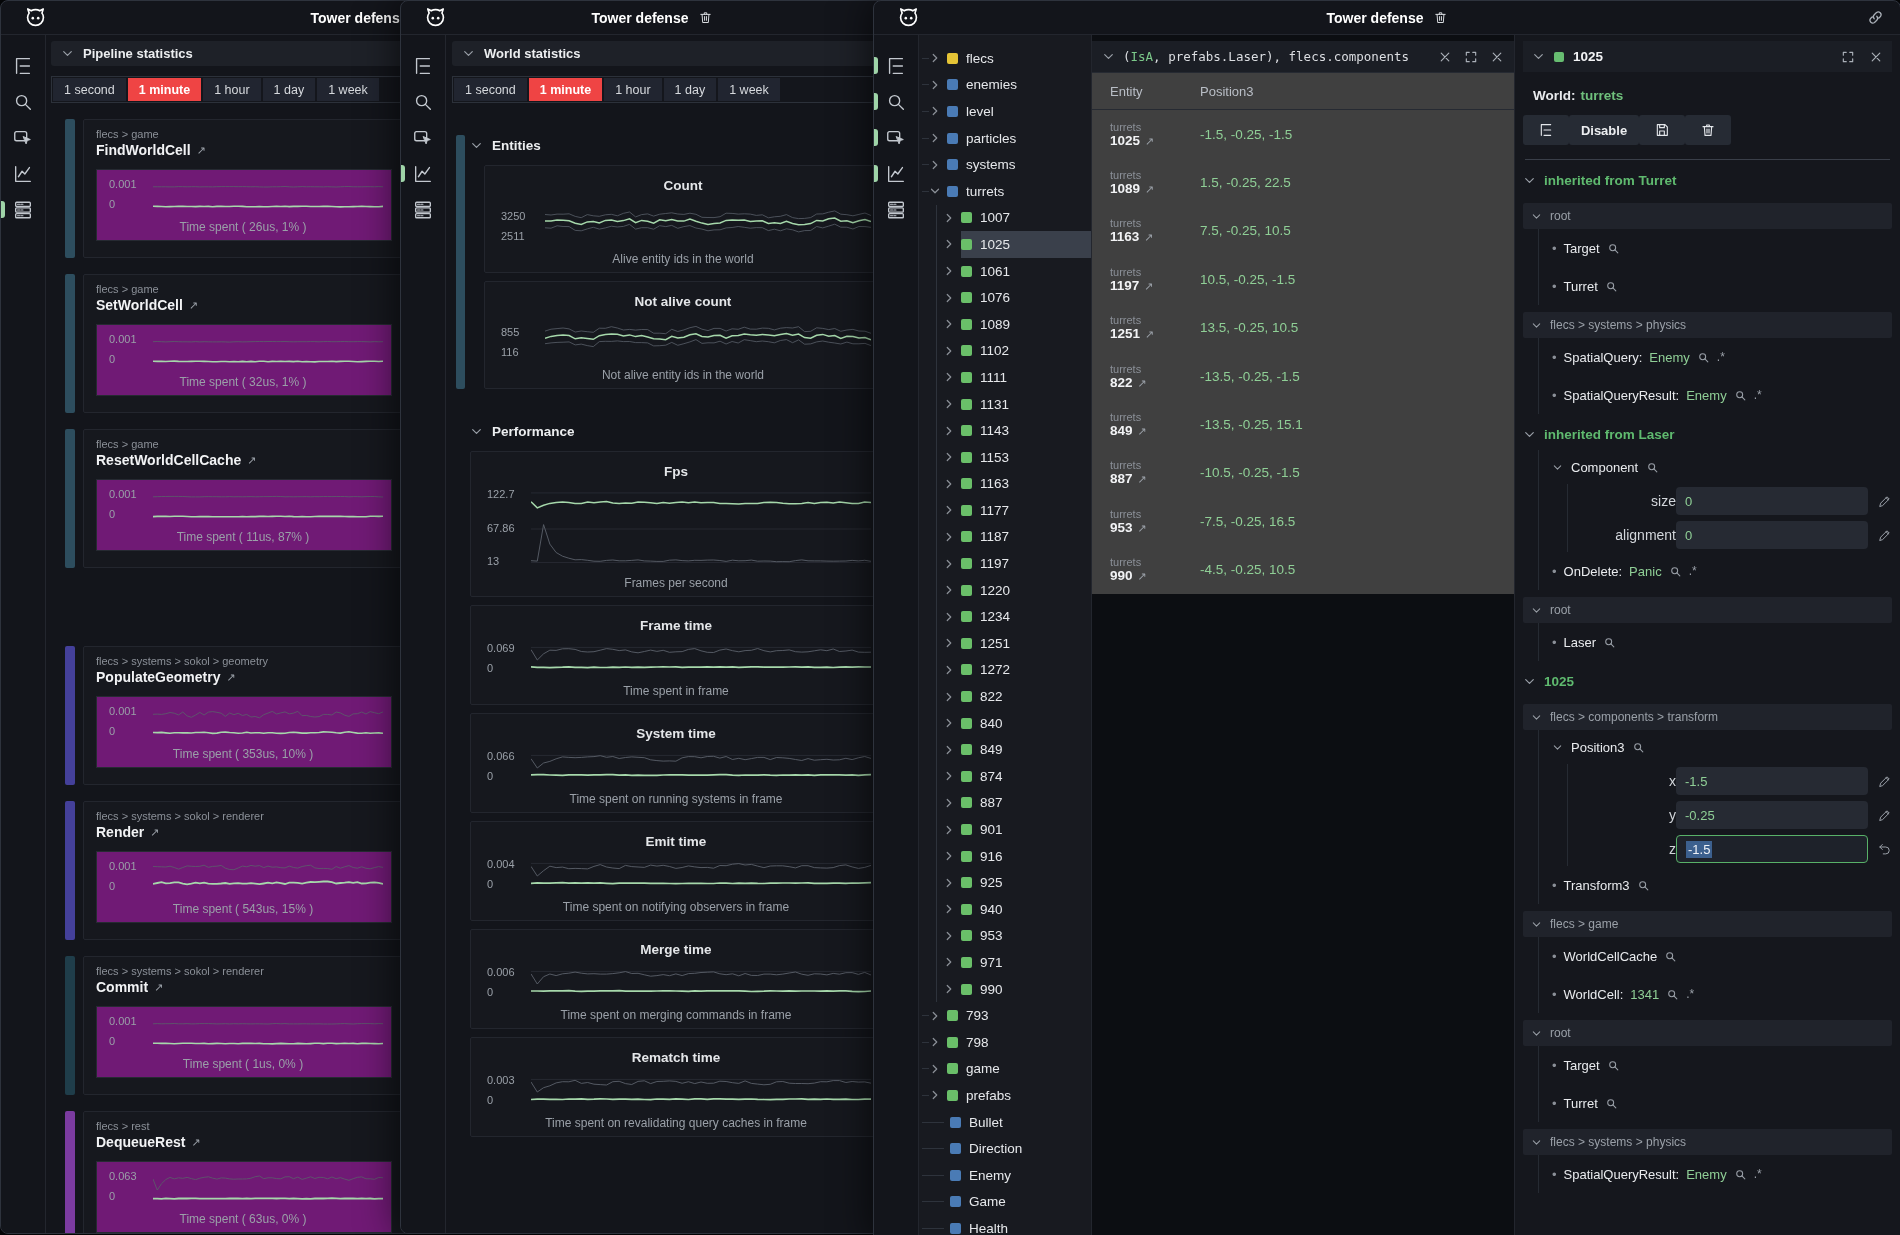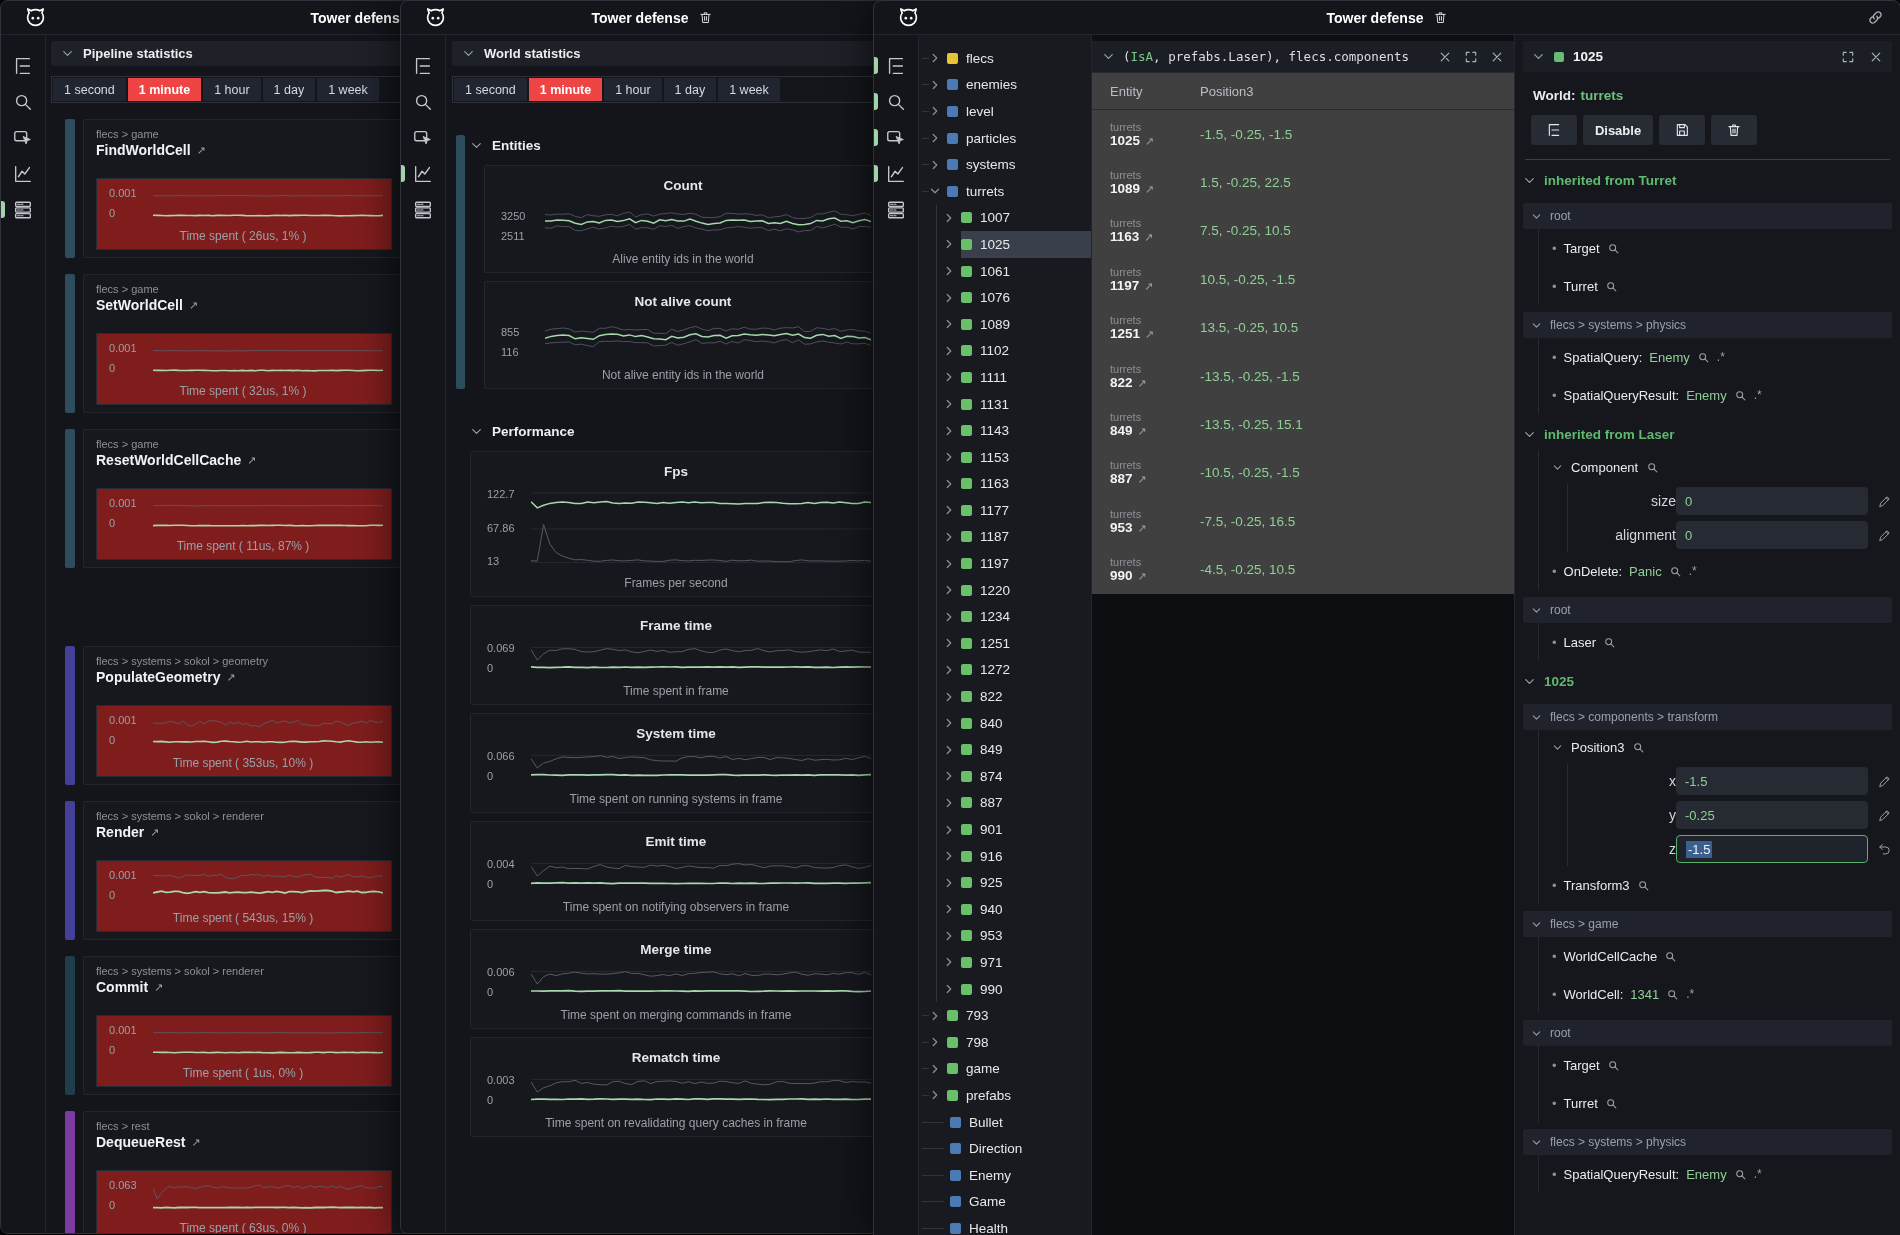--- a/index.html
+++ b/index.html
@@ -29,21 +29,21 @@
   .chev{width:13px;height:13px;color:#9aa0a8;}
   .tabs{display:flex;gap:2px;border:1px solid #2c313a;background:#14161c;margin-top:10px;padding:1px;height:27px;box-sizing:border-box;}
   .tab{padding:0 11px;display:flex;align-items:center;background:#212530;color:#d6d9dd;font-size:12.5px;cursor:default;}
   .tab.active{background:#ef4444;color:#fff;font-weight:bold;}
   .card-row{display:flex;margin:16px 0 0 14px;}
   .strip{width:10px;flex:none;border-radius:2px;margin-right:8px;}
   .pcard{flex:1;background:#16181e;border:1px solid #23262e;border-radius:2px;padding:8px 12px 8px 12px;height:139px;box-sizing:border-box;}
   .crumb{font-size:11px;color:#8b9098;}
   .cname{font-size:14px;font-weight:bold;color:#f2f3f5;display:flex;align-items:center;gap:6px;margin-top:2px;}
   .extlink{color:#9aa0a8;font-size:11px;font-weight:normal;}
-  .chartbox{border:1px solid #262a32;background:#7f1d1d;margin-top:20px;padding:5px 8px 2px 6px;}
+  .chartbox{border:1px solid #262a32;background:#701a75;margin-top:11px;padding:5px 8px 2px 6px;}
   .chartline{display:flex;align-items:stretch;}
   .ylab{width:44px;flex:none;display:flex;flex-direction:column;color:#9aa0a8;font-size:11px;padding-top:3px;gap:8px;text-align:left;padding-left:6px;}
   .caption{text-align:center;color:#9aa0a8;font-size:12px;padding:3px 0 4px;}
   
   .w2section{position:relative;margin-top:30px;padding-left:14px;}
   .w2strip{position:absolute;left:4px;top:2px;bottom:0;width:9px;border-radius:2px;background:#2d4d5e;}
   .w2head{display:flex;align-items:center;gap:9px;font-weight:bold;font-size:13.5px;color:#eceef0;height:24px;margin-left:4px;}
   .wcard{background:#16181e;border:1px solid #23262e;border-radius:2px;margin:8px 28px 8px 18px;padding:8px 10px 2px;}
   .wtitle{text-align:center;font-weight:bold;font-size:13.5px;color:#e4e6e9;padding:4px 0 6px;}
   .noStrip .wcard{margin-left:4px;}
@@ -69,21 +69,21 @@
   .qent .id{font-size:13.5px;font-weight:bold;color:#f2f3f5;display:flex;gap:5px;align-items:baseline;}
   .qpos{font-size:13.5px;color:#8fcf96;}
   .qfill{flex:1;background:#0c0e12;}
   .insp{flex:1;background:#15171d;padding:6px 8px 0;overflow:hidden;}
   .iheader{height:31px;background:#1b1e25;display:flex;align-items:center;gap:9px;padding:0 9px;font-weight:bold;font-size:13.5px;color:#f2f3f5;}
   .ih-sq{width:10px;height:10px;border-radius:2px;background:#67bd71;}
   .ih-icons{margin-left:auto;display:flex;gap:14px;color:#aab0b8;}
   .ih-icons .icon{width:14px;height:14px;}
   .iparent{margin:16px 0 0 10px;font-size:13.5px;font-weight:bold;}
   .iparent .pv{color:#6fc07c;margin-left:5px;}
-  .ibtns{display:flex;gap:6px;margin:12px 0 0 8px;}
+  .ibtns{display:flex;margin:12px 0 0 0;}
   .ibtn{height:30px;background:#262b34;border-radius:3px;display:flex;align-items:center;justify-content:center;color:#eceef0;font-size:13px;font-weight:bold;}
   .ibtn .icon{width:16px;height:16px;color:#e3e6ea;}
   .idivider{height:1px;background:#3a3f49;margin:14px 2px 4px;}
   .isection{display:flex;align-items:center;gap:8px;height:32px;margin-top:4px;color:#5fba6f;font-weight:bold;font-size:13.5px;}
   .ipath{height:26px;background:#20232b;border-radius:2px;display:flex;align-items:center;gap:8px;padding:0 8px;color:#9aa0a8;font-size:12px;margin-top:7px;}
   .igroup{margin-left:15px;border-left:1px solid #262b33;padding-left:13px;}
   .iitem{height:38px;display:flex;align-items:center;gap:7px;font-size:13px;color:#e9ebee;}
   .bullet{color:#8b9098;font-size:13px;}
   .ival{color:#8fcf96;}
   .mag{width:13px;height:13px;color:#9aa0a8;}

